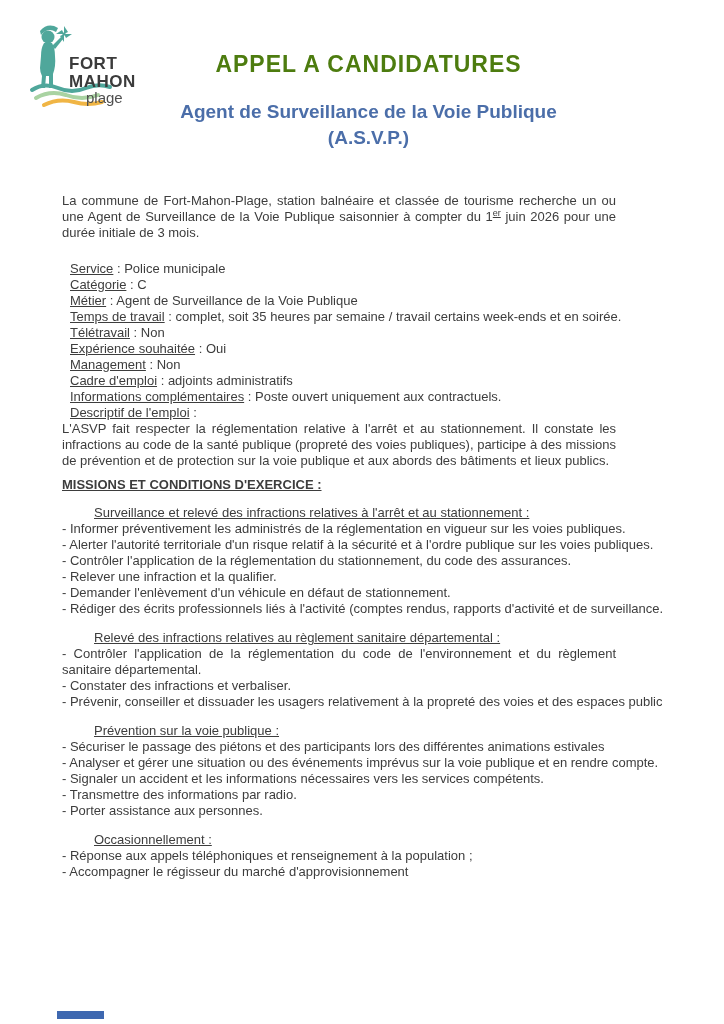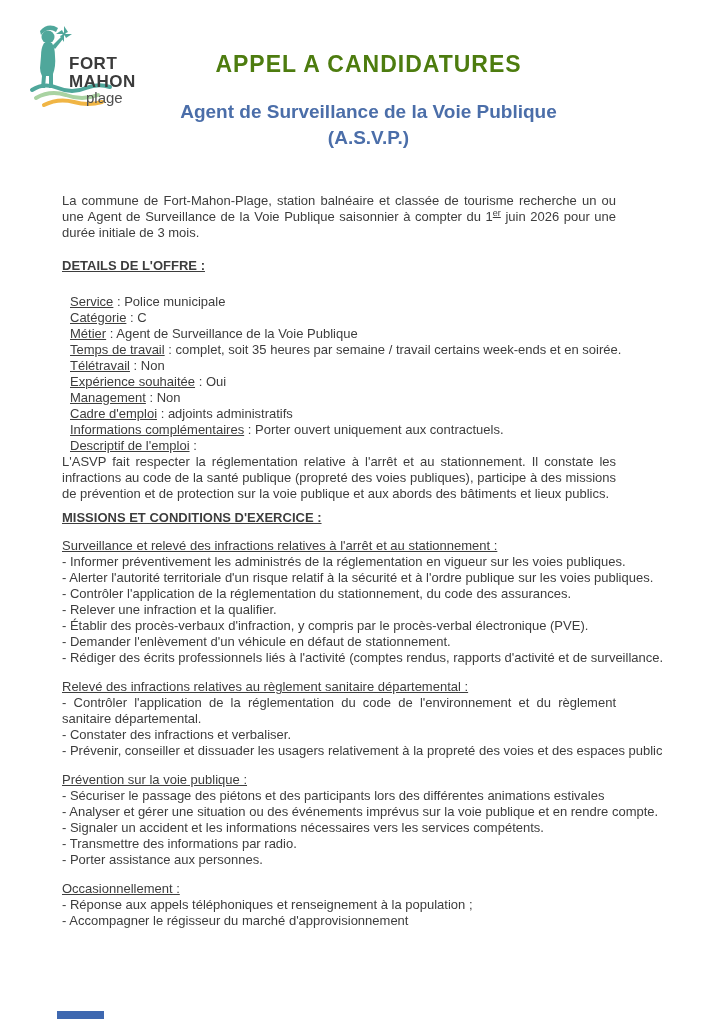--- a/index.html
+++ b/index.html
@@ -19,21 +19,21 @@
   .intro{margin-top:13px;text-align:justify;}
   .sec-heading{font-weight:bold;text-decoration:underline;}
   .offer-heading{margin-top:17px;}
   .fields{margin-top:20px;}
   .frow{white-space:nowrap;margin-left:8px;}
   .flabel{text-decoration:underline;}
   .desc{text-align:justify;}
   .missions-heading{margin-top:8px;}
   .subsection{margin-top:13px;}
   .subsection.first{margin-top:12px;}
-  .sub-heading{text-decoration:underline;}
+  .sub-heading{text-decoration:underline;margin-left:32px;}
   .item{white-space:nowrap;}
   .item.wrap{white-space:normal;text-align:justify;}
   sup{font-size:9px;line-height:0;text-decoration:underline;}
   .footer-bar{position:absolute;left:57px;top:1011px;width:47px;height:8px;background:#3e68b0;}
 </style>
 </head>
 <body>
 
 <div class="page">
 
@@ -69,45 +69,43 @@
         <div>Agent de Surveillance de la Voie Publique</div>
         <div>(A.S.V.P.)</div>
       </div>
     </div>
   </div>
 
   <div class="content">
 
     <div class="intro"><span>La commune de Fort-Mahon-Plage, station balnéaire et classée de tourisme recherche un ou une Agent de Surveillance de la Voie Publique saisonnier à compter du 1</span><sup>er</sup><span> juin 2026 pour une durée initiale de 3 mois.</span></div>
 
-    <div class="sec-heading offer-heading">DETAILS DE L'OFFRE :</div>
 
     <div class="fields">
       <div class="frow"><span class="flabel">Service</span><span> : </span><span>Police municipale</span></div>
       <div class="frow"><span class="flabel">Catégorie</span><span> : </span><span>C</span></div>
       <div class="frow"><span class="flabel">Métier</span><span> : </span><span>Agent de Surveillance de la Voie Publique</span></div>
       <div class="frow"><span class="flabel">Temps de travail</span><span> : </span><span>complet, soit 35 heures par semaine / travail certains week-ends et en soirée.</span></div>
       <div class="frow"><span class="flabel">Télétravail</span><span> : </span><span>Non</span></div>
       <div class="frow"><span class="flabel">Expérience souhaitée</span><span> : </span><span>Oui</span></div>
       <div class="frow"><span class="flabel">Management</span><span> : </span><span>Non</span></div>
       <div class="frow"><span class="flabel">Cadre d'emploi</span><span> : </span><span>adjoints administratifs</span></div>
-      <div class="frow"><span class="flabel">Informations complémentaires</span><span> : </span><span>Porter ouvert uniquement aux contractuels.</span></div>
+      <div class="frow"><span class="flabel">Informations complémentaires</span><span> : </span><span>Poste ouvert uniquement aux contractuels.</span></div>
       <div class="frow"><span class="flabel">Descriptif de l'emploi</span><span> : </span><span></span></div>
       <div class="desc">L'ASVP fait respecter la réglementation relative à l'arrêt et au stationnement. Il constate les infractions au code de la santé publique (propreté des voies publiques), participe à des missions de prévention et de protection sur la voie publique et aux abords des bâtiments et lieux publics.</div>
     </div>
 
     <div class="sec-heading missions-heading">MISSIONS ET CONDITIONS D'EXERCICE :</div>
 
     <div class="subsection first">
       <div class="sub-heading">Surveillance et relevé des infractions relatives à l'arrêt et au stationnement :</div>
       <div class="item"><span>- </span><span>Informer préventivement les administrés de la réglementation en vigueur sur les voies publiques.</span></div>
       <div class="item"><span>- </span><span>Alerter l'autorité territoriale d'un risque relatif à la sécurité et à l'ordre publique sur les voies publiques.</span></div>
       <div class="item"><span>- </span><span>Contrôler l'application de la réglementation du stationnement, du code des assurances.</span></div>
       <div class="item"><span>- </span><span>Relever une infraction et la qualifier.</span></div>
-      <div class="item"><span>- </span><span>Établir des procès-verbaux d'infraction, y compris par le procès-verbal électronique (PVE).</span></div>
       <div class="item"><span>- </span><span>Demander l'enlèvement d'un véhicule en défaut de stationnement.</span></div>
       <div class="item"><span>- </span><span>Rédiger des écrits professionnels liés à l'activité (comptes rendus, rapports d'activité et de surveillance.</span></div>
     </div>
 
     <div class="subsection">
       <div class="sub-heading">Relevé des infractions relatives au règlement sanitaire départemental :</div>
       <div class="item wrap"><span>- </span><span>Contrôler l'application de la réglementation du code de l'environnement et du règlement sanitaire départemental.</span></div>
       <div class="item"><span>- </span><span>Constater des infractions et verbaliser.</span></div>
       <div class="item"><span>- </span><span>Prévenir, conseiller et dissuader les usagers relativement à la propreté des voies et des espaces publics.</span></div>
     </div>

